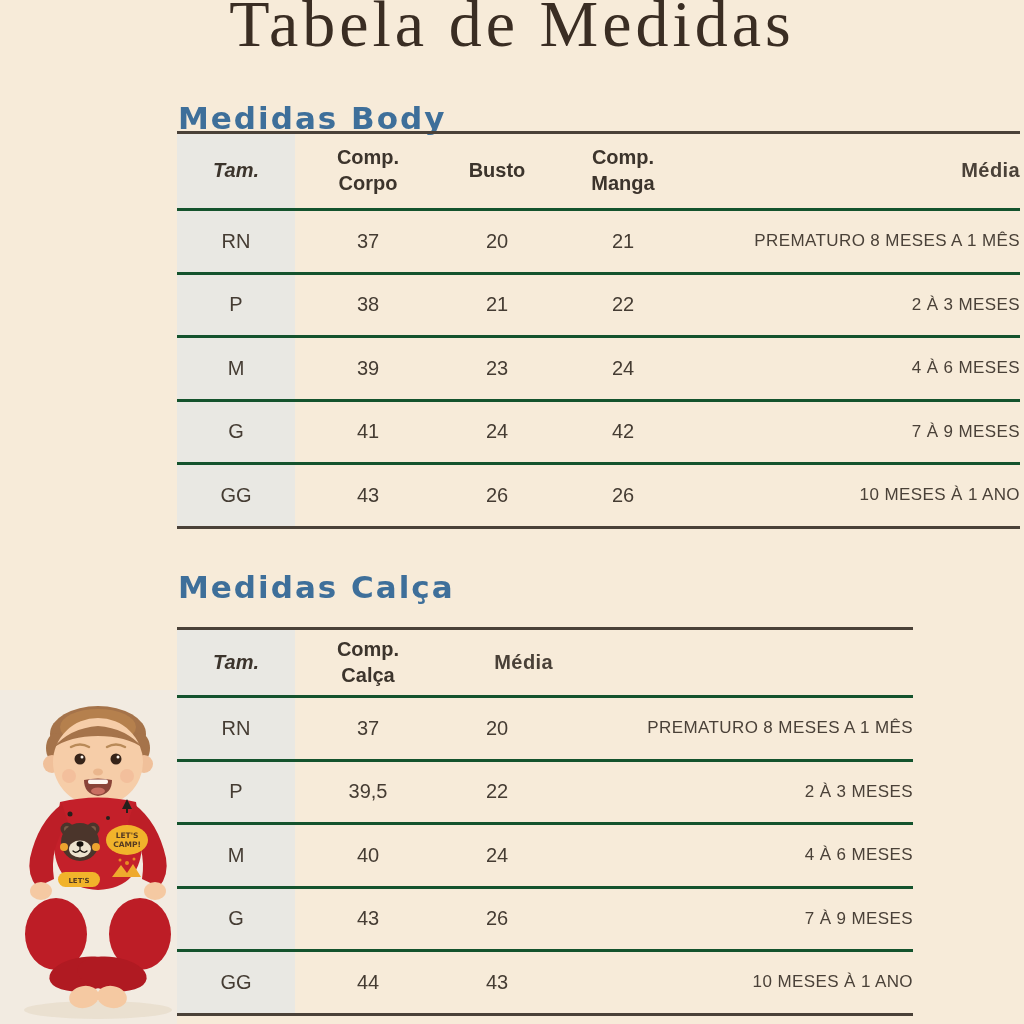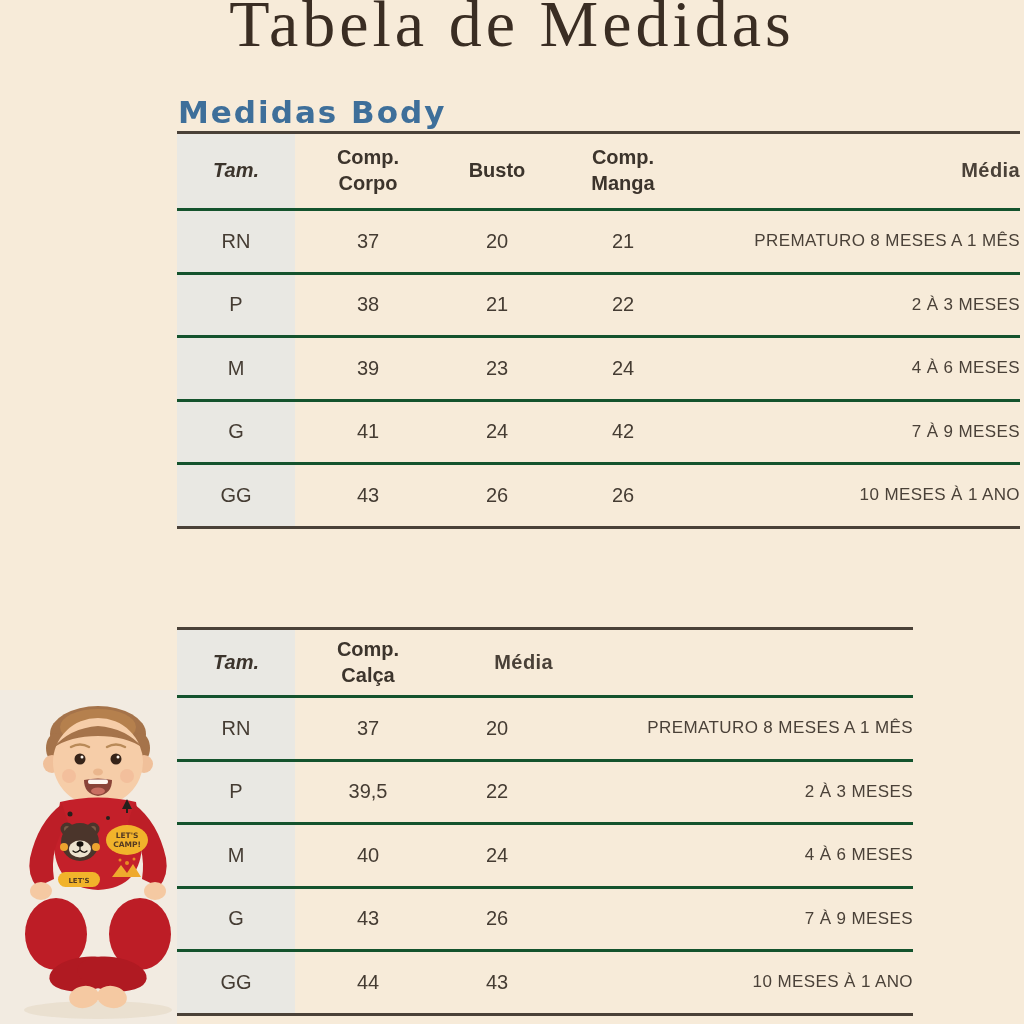--- a/index.html
+++ b/index.html
@@ -14,21 +14,21 @@
     font-family:"Liberation Serif", serif;
     font-size:66px; letter-spacing:4px; color:#3a2d23;
     line-height:1.15; white-space:nowrap;
   }
   .section-heading {
     position:absolute; left:178px;
     font-family:"DejaVu Sans", sans-serif;
     font-weight:bold; font-size:31px; letter-spacing:2px;
     color:#3e6f9a; white-space:nowrap;
   }
-  #heading-body  { top:94px; }
+  #heading-body  { top:100px; }
   #heading-calca { top:569px; }
 
   .mtable {
     position:absolute; left:177px;
     border-top:3px solid #4a4138; border-bottom:3px solid #4a4138;
   }
   #table-body  { top:131px; width:843px; }
   #table-calca { top:627px; width:736px; }
 
   .t-row { display:grid; box-sizing:border-box; align-items:center; }
@@ -112,20 +112,21 @@
     </div>
     <div class="t-row data-row">
       <div class="cell tam-cell">GG</div>
       <div class="cell">43</div>
       <div class="cell">26</div>
       <div class="cell">26</div>
       <div class="cell media-cell">10 MESES À 1 ANO</div>
     </div>
   </div>
 
+  <div class="section-heading" id="heading-calca">Medidas Calça</div>
 
   <div class="mtable" id="table-calca">
     <div class="t-row head-row">
       <div class="cell tam-cell head-cell tam-head">Tam.</div>
       <div class="cell head-cell">
         <span class="hl">Comp.</span>
         <span class="hl">Calça</span>
       </div>
       <div class="cell head-cell media-cell" style="font-size:20px;">Média</div>
     </div>

